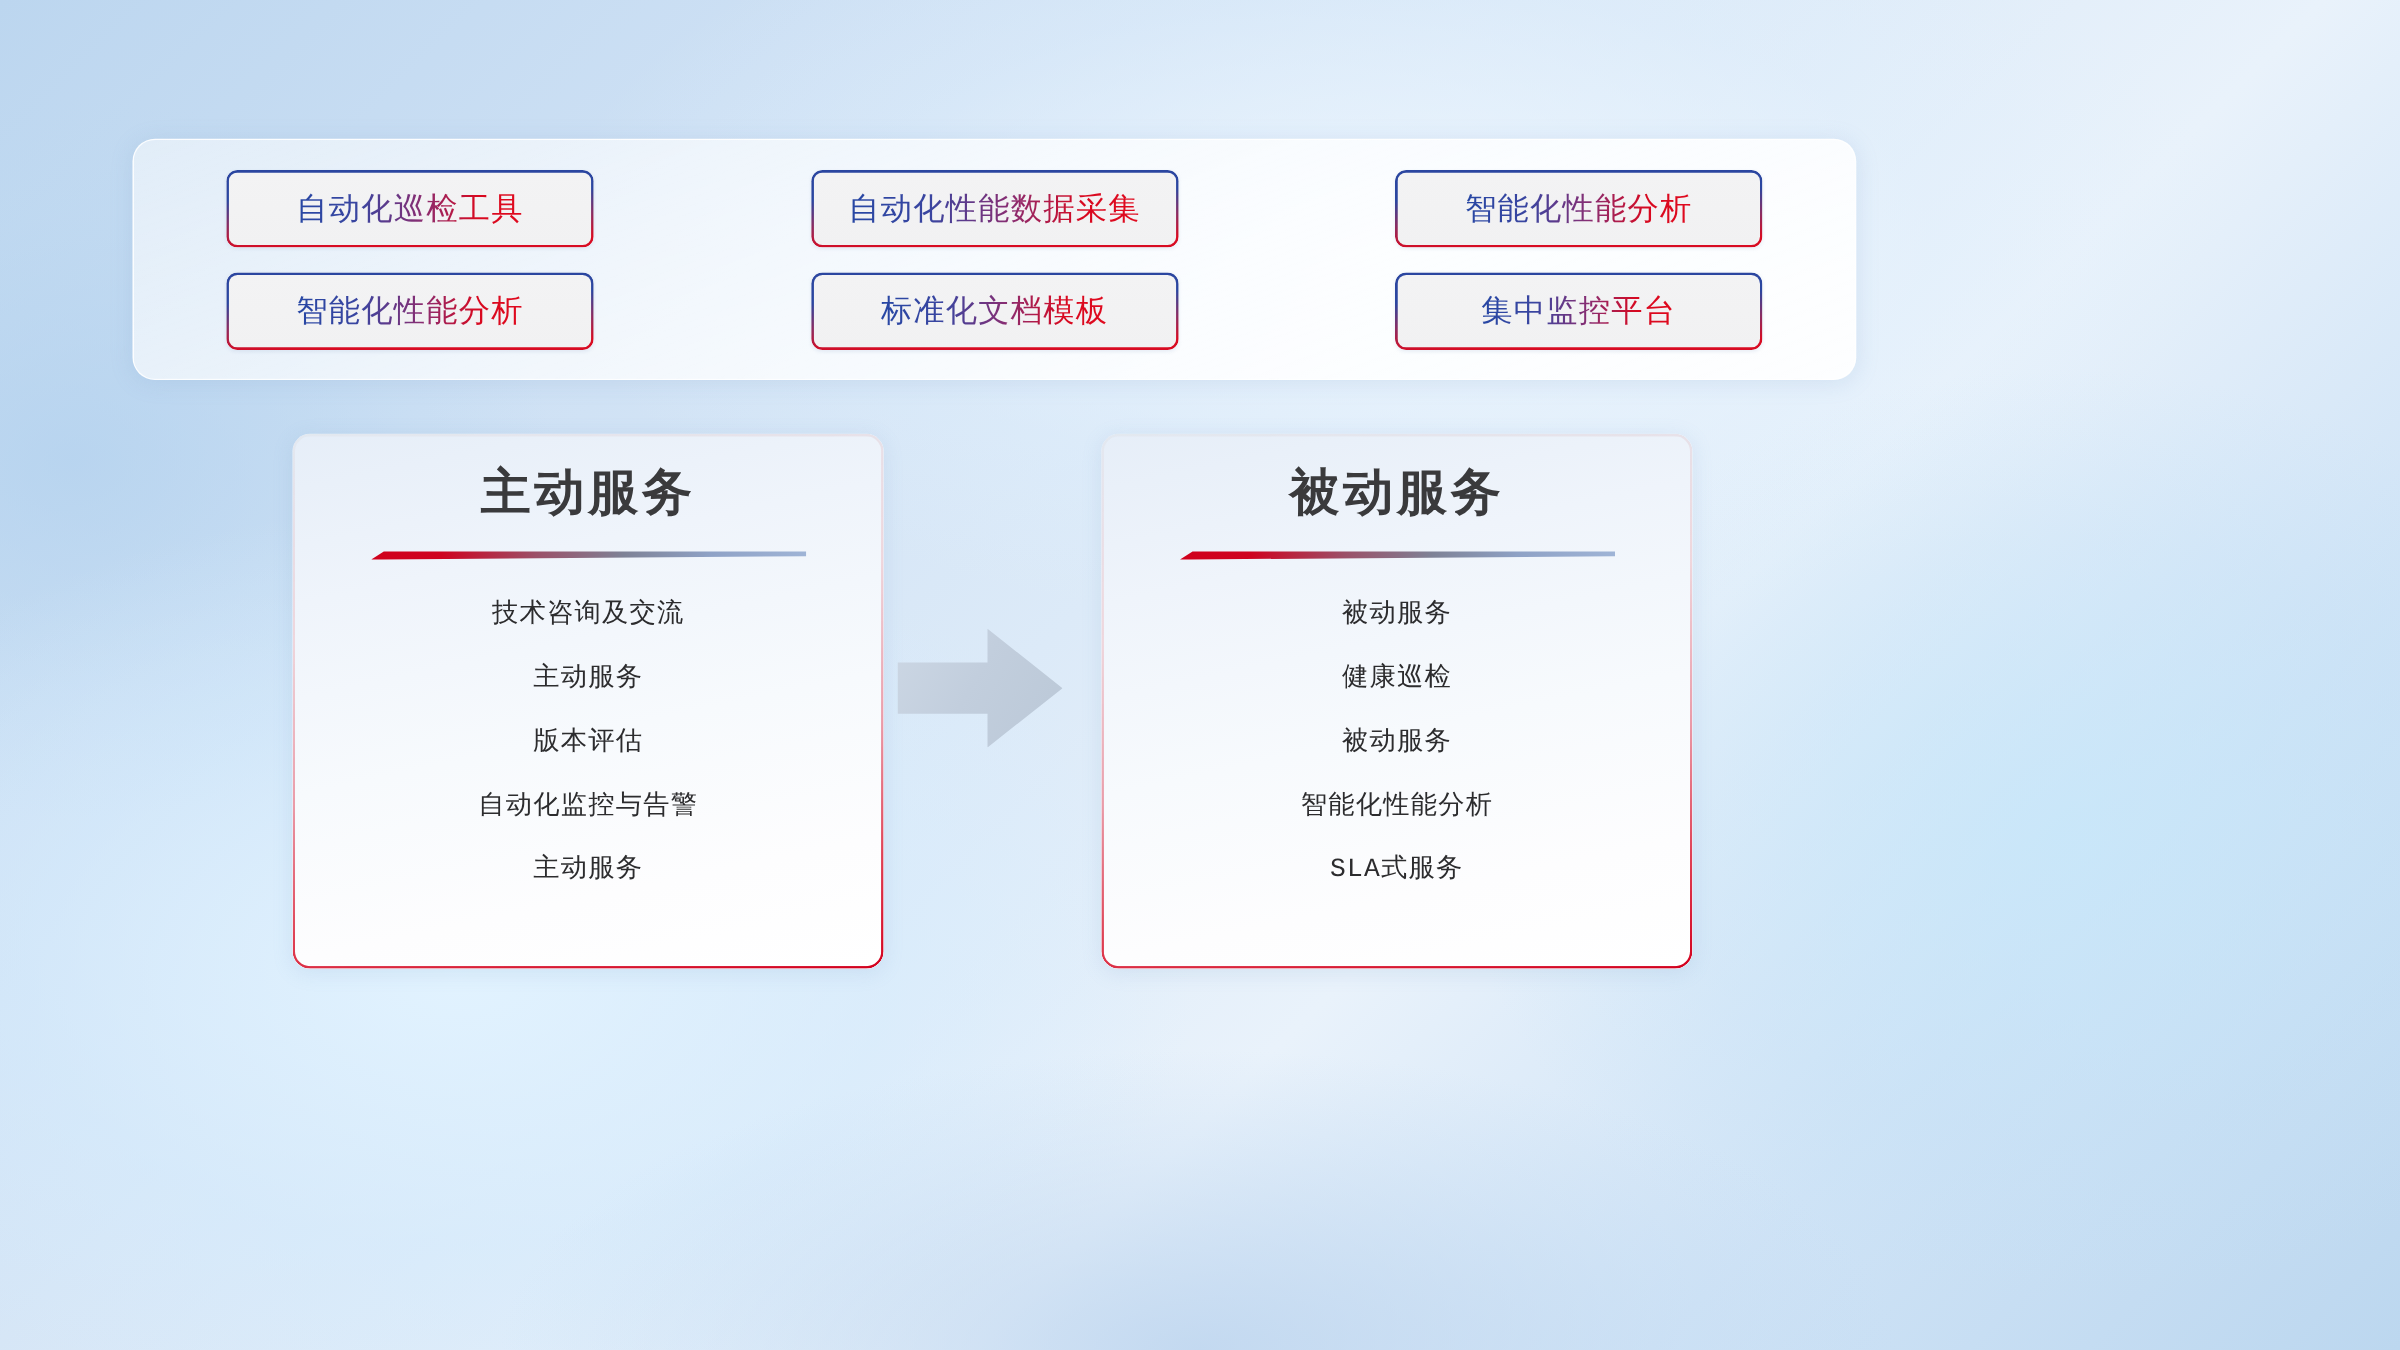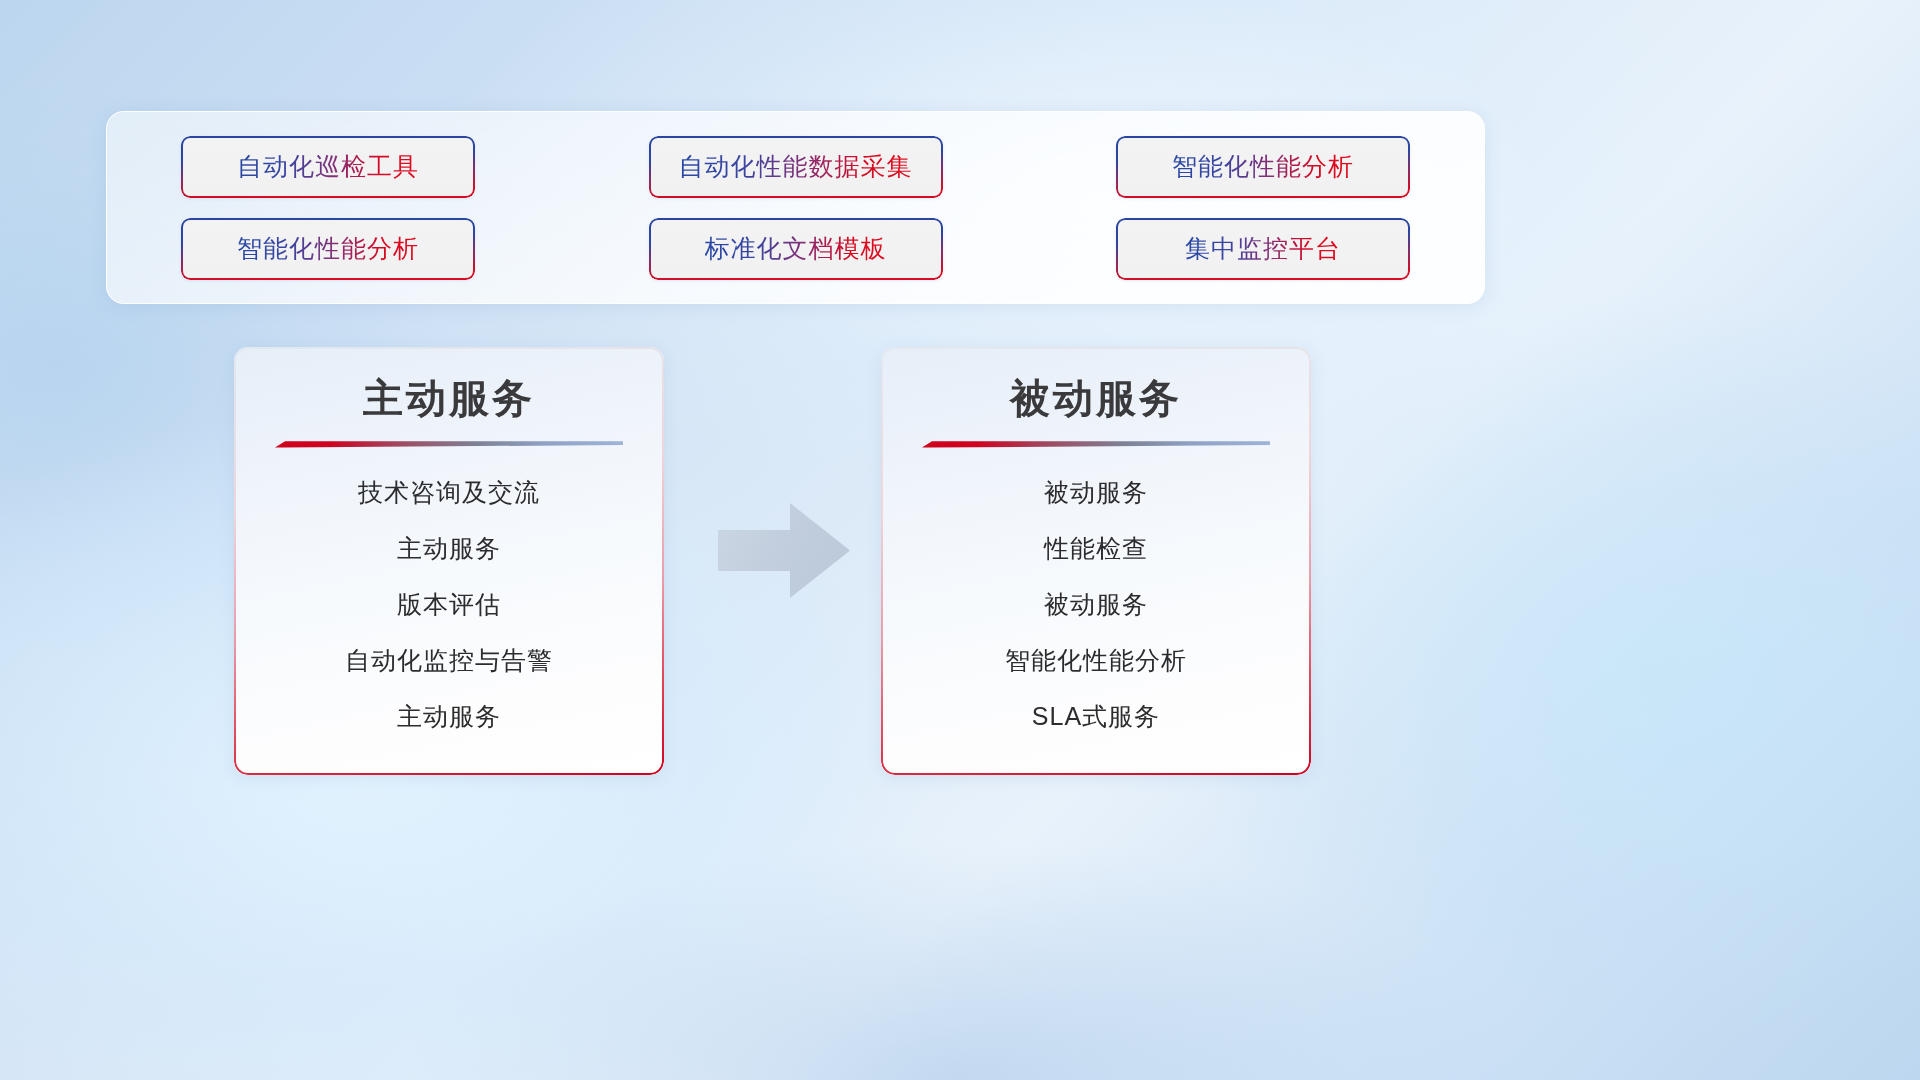--- a/index.html
+++ b/index.html
@@ -95,26 +95,27 @@
     -webkit-background-clip: text;
     background-clip: text;
     color: transparent;
     white-space: nowrap;
   }
 
   
   .card {
     position: absolute;
     top: 347px;
-    width: 430px;
+    width: 473px;
     height: 428px;
     border-radius: 14px;
     background: linear-gradient(168deg, #e6eef8 0%, #eff4fb 26%, #f7fafd 55%, #fdfdfe 80%, #ffffff 100%);
     box-shadow: 0 3px 16px rgba(120,155,200,0.16);
     overflow: hidden;
+    font-family: Liberation Mono, monospace;
   }
   .card::after {
     content: "";
     position: absolute;
     inset: 0;
     border-radius: 14px;
     padding: 2px;
     background: linear-gradient(172deg, rgba(226,232,240,0.95) 0%, rgba(238,210,216,0.9) 34%, rgba(233,150,164,0.95) 60%, rgba(222,60,80,0.98) 82%, #d2001e 100%);
     -webkit-mask: linear-gradient(#000 0 0) content-box, linear-gradient(#000 0 0);
     -webkit-mask-composite: xor;
@@ -148,21 +149,21 @@
   }
   .card-list {
     margin-top: 28px;
     width: 100%;
     display: flex;
     flex-direction: column;
     align-items: center;
     gap: 23px;
   }
   .card-list-item {
-    font-size: 25px;
+    font-size: 21px;
     color: #2c2c2e;
     letter-spacing: 1px;
     white-space: nowrap;
     text-align: right;
   }
 
   
   .center-arrow {
     position: absolute;
     left: 718px;
@@ -261,19 +262,19 @@
           <stop offset="58%" stop-color="#7e8296"></stop>
           <stop offset="78%" stop-color="#8fa2c6"></stop>
           <stop offset="100%" stop-color="#9fb4d6"></stop>
         </linearGradient>
       </defs>
       <path d="M0 8.6 L10 2.2 L348 2.2 L348 6.0 L8 8.6 Z" fill="url(#divGradB)"></path>
     </svg>
 
     <div class="card-list">
       <div class="card-list-item">被动服务</div>
-      <div class="card-list-item">性能检查</div>
+      <div class="card-list-item">健康巡检</div>
       <div class="card-list-item">被动服务</div>
       <div class="card-list-item">智能化性能分析</div>
       <div class="card-list-item">SLA式服务</div>
     </div>
   </div>
 </div>
 
 </body></html>

